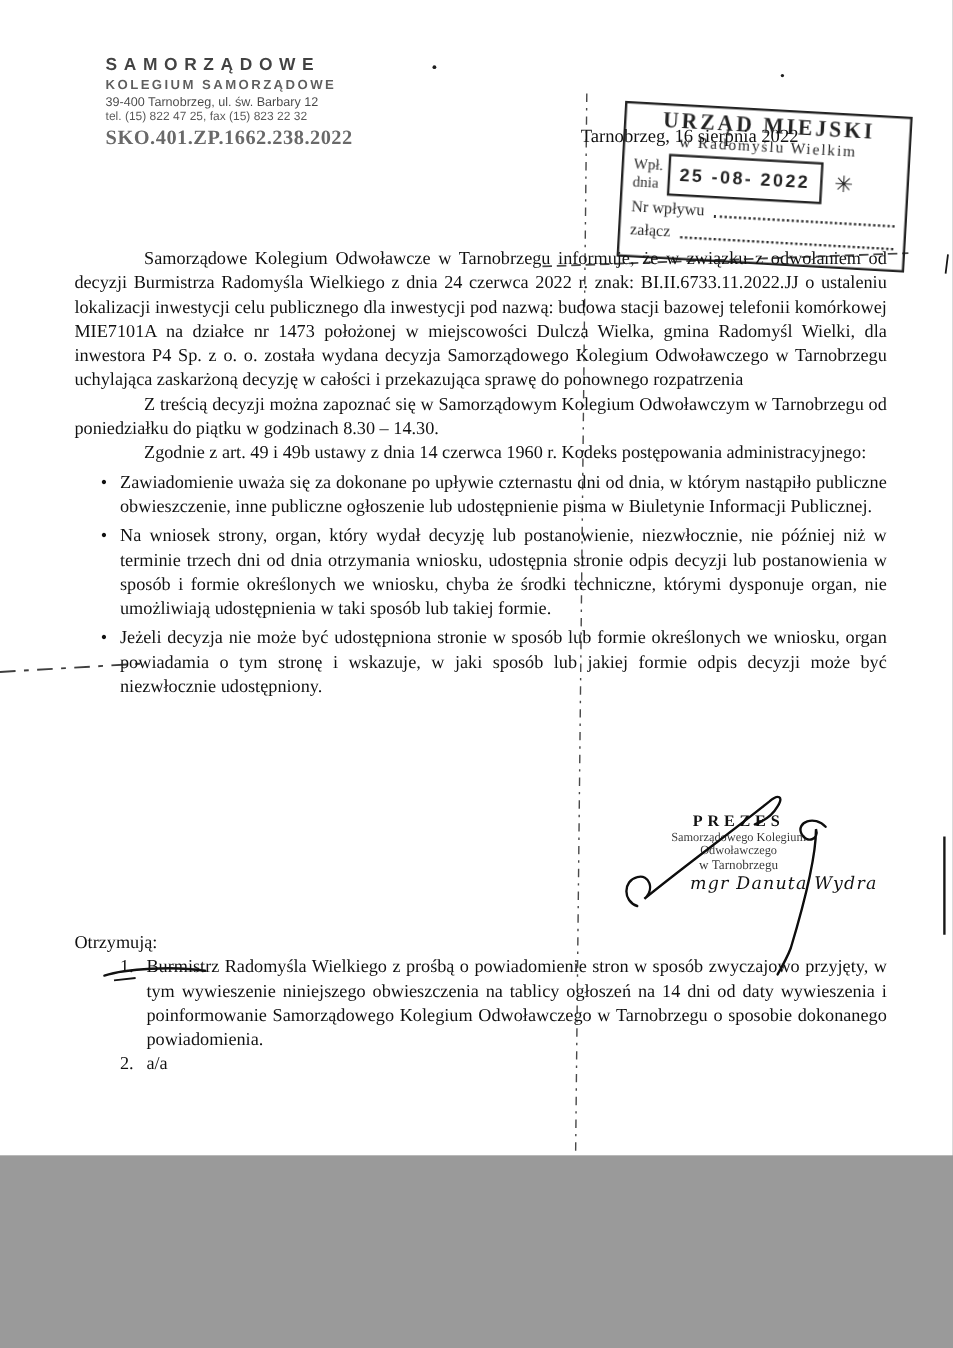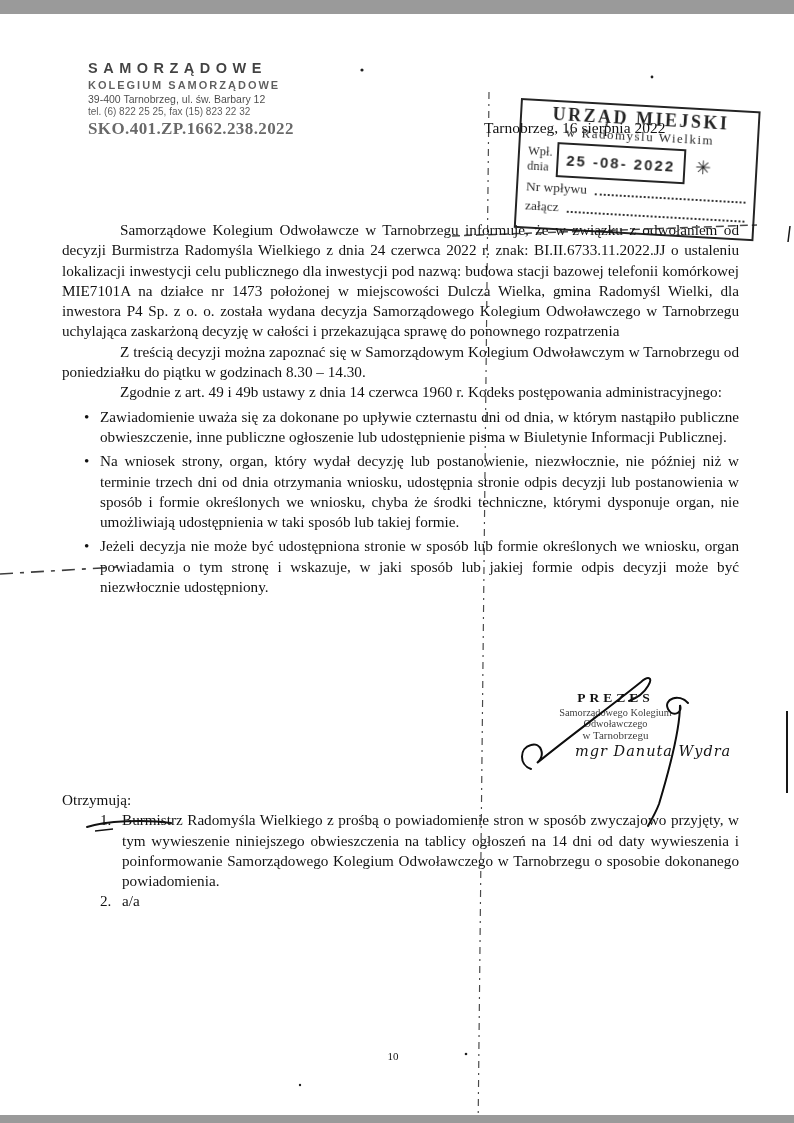--- a/index.html
+++ b/index.html
@@ -1,18 +1,18 @@
 <!DOCTYPE html>
 <html lang="pl"><head>
 <meta charset="utf-8">
 <style>
   html,body{margin:0;padding:0;background:#9a9a9a;}
   .page{
-    position:relative;width:794px;height:1101px;background:#ffffff;
-    margin:14px auto;overflow:hidden;color:#141414;
+    position:relative;width:794px;height:963px;background:#ffffff;
+    margin:0 auto;overflow:hidden;color:#141414;
     font-family:"Liberation Serif", serif;
     filter:grayscale(100%) contrast(1.03);
   }
   
   .letterhead{position:absolute;left:88px;top:46px;font-family:"Liberation Sans", sans-serif;}
   .lh1{font-size:14.5px;font-weight:bold;letter-spacing:5.5px;color:#1c1c1c;opacity:.82;filter:blur(.4px);}
   .lh2{font-size:11px;font-weight:bold;letter-spacing:2px;margin-top:3px;opacity:.68;filter:blur(.55px);}
   .lh3{font-size:10.5px;margin-top:2px;opacity:.78;filter:blur(.4px);}
   .lh4{font-size:10px;margin-top:1px;opacity:.72;filter:blur(.5px);}
   .case-number{font-family:"Liberation Serif", serif;font-size:17px;font-weight:bold;letter-spacing:.4px;margin-top:2px;color:#4d7c0f;}
@@ -61,21 +61,21 @@
 </style>
 </head>
 <body>
 
 <div class="page">
 
   <div class="letterhead">
     <div class="lh1">SAMORZĄDOWE</div>
     <div class="lh2">KOLEGIUM SAMORZĄDOWE</div>
     <div class="lh3">39-400 Tarnobrzeg, ul. św. Barbary 12</div>
-    <div class="lh4">tel. (6) 822 25 25, fax (15) 823 22 32</div>
+    <div class="lh4">tel. (15) 822 47 25, fax (15) 823 22 32</div>
     <div class="case-number">SKO.401.ZP.1662.238.2022</div>
   </div>
 
   <div class="dateline">Tarnobrzeg, 16 sierpnia 2022</div>
 
   <div class="stamp">
     <div class="stamp-office1">URZĄD MIEJSKI</div>
     <div class="stamp-office2">w Radomyślu Wielkim</div>
     <div class="stamp-mid">
       <div class="stamp-wpl">

